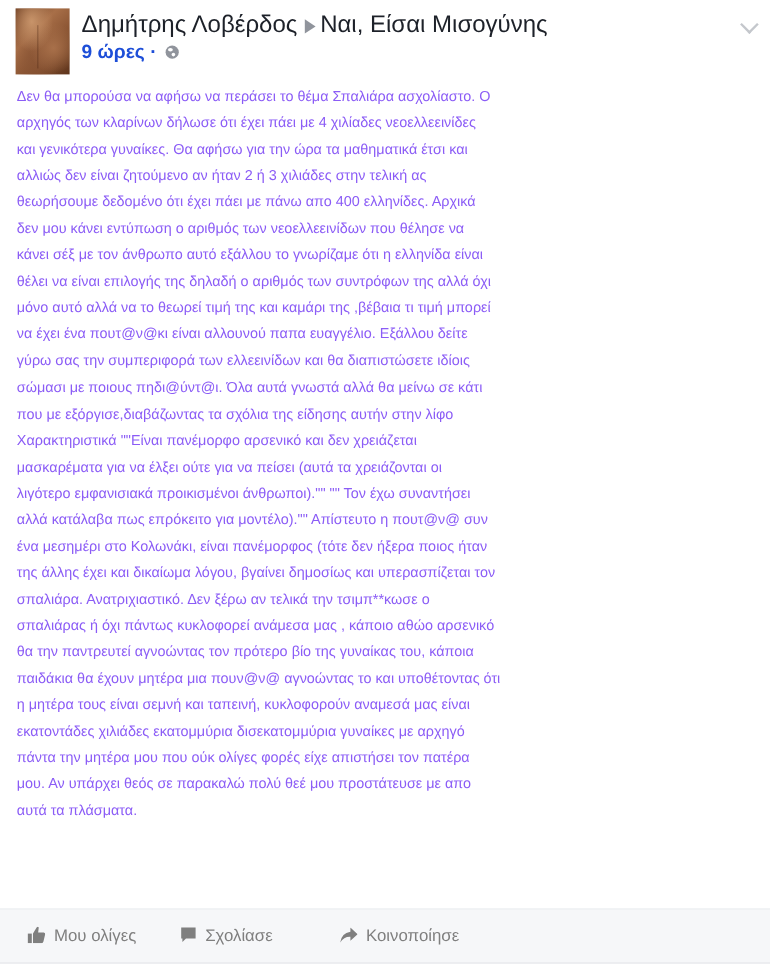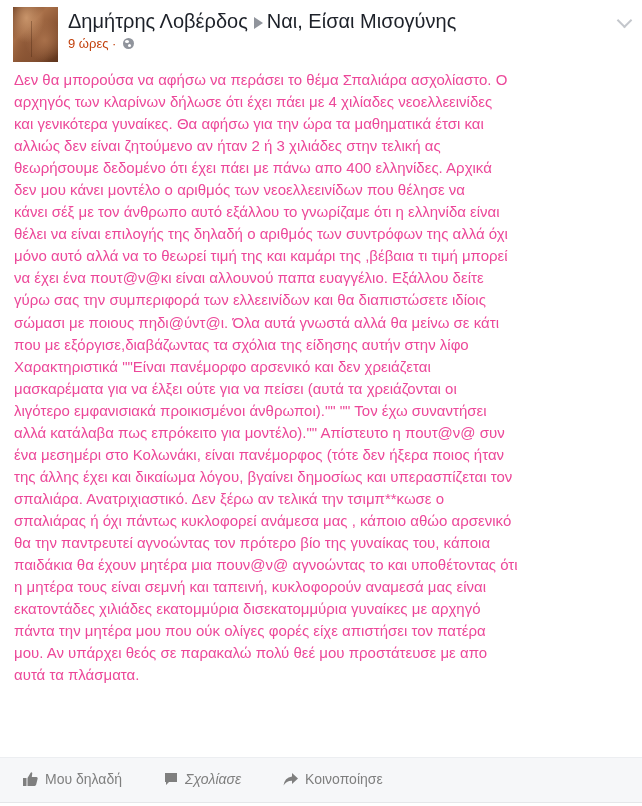--- a/index.html
+++ b/index.html
@@ -62,24 +62,25 @@
       border-top: 6px solid transparent;
       border-bottom: 6px solid transparent;
       border-left: 9px solid #90949c;
       margin: 0 4px 0 6px;
       vertical-align: -1px;
     }
     .meta-line {
       position: absolute;
       left: 68px;
       top: 36px;
-      font-size: 13px;
+      font-size: 16px;
       line-height: 16px;
-      color: #c2410c;
-      white-space: nowrap;
+      color: #1d4ed8;
+      white-space: nowrap;
+      font-weight: bold;
     }
     .globe {
       display: inline-block;
       width: 11px; height: 11px;
       border-radius: 50%;
       background: #90949c;
       vertical-align: -1px;
       margin-left: 3px;
       position: relative;
       overflow: hidden;
@@ -109,23 +110,23 @@
       border-right: 2px solid #c4c7cc;
       border-bottom: 2px solid #c4c7cc;
       transform: rotate(45deg);
       cursor: pointer;
     }
     .body-text {
       position: absolute;
       left: 14px;
       top: 69px;
       width: 628px;
-      font-size: 15px;
+      font-size: 12px;
       line-height: 22.05px;
-      color: #ec4899;
+      color: #8b5cf6;
     }
     .body-text .ln {
       display: block;
       white-space: nowrap;
     }
     .actions {
       position: absolute;
       left: 0;
       top: 757px;
       width: 642px;
@@ -137,21 +138,21 @@
     .action {
       position: absolute;
       top: 12px;
       font-size: 14px;
       line-height: 18px;
       color: #7f7f7f;
       white-space: nowrap;
       cursor: pointer;
     }
     .action-like { left: 23px; }
-    .action-comment { left: 164px; font-style: italic; }
+    .action-comment { left: 150px; }
     .action-share { left: 283px; }
     .action .ico {
       display: inline-block;
       vertical-align: -2px;
       margin-right: 7px;
     }
   </style>
 </head>
 <body>
 
@@ -172,21 +173,21 @@
 
     <div class="chevron"></div>
   </div>
 
   <div class="body-text">
     <span class="ln">Δεν θα μπορούσα να αφήσω να περάσει το θέμα Σπαλιάρα ασχολίαστο. Ο</span>
     <span class="ln">αρχηγός των κλαρίνων δήλωσε ότι έχει πάει με 4 χιλίαδες νεοελλεεινίδες</span>
     <span class="ln">και γενικότερα γυναίκες. Θα αφήσω για την ώρα τα μαθηματικά έτσι και</span>
     <span class="ln">αλλιώς δεν είναι ζητούμενο αν ήταν 2 ή 3 χιλιάδες στην τελική ας</span>
     <span class="ln">θεωρήσουμε δεδομένο ότι έχει πάει με πάνω απο 400 ελληνίδες. Αρχικά</span>
-    <span class="ln">δεν μου κάνει μοντέλο ο αριθμός των νεοελλεεινίδων που θέλησε να</span>
+    <span class="ln">δεν μου κάνει εντύπωση ο αριθμός των νεοελλεεινίδων που θέλησε να</span>
     <span class="ln">κάνει σέξ με τον άνθρωπο αυτό εξάλλου το γνωρίζαμε ότι η ελληνίδα είναι</span>
     <span class="ln">θέλει να είναι επιλογής της δηλαδή ο αριθμός των συντρόφων της αλλά όχι</span>
     <span class="ln">μόνο αυτό αλλά να το θεωρεί τιμή της και καμάρι της ,βέβαια τι τιμή μπορεί</span>
     <span class="ln">να έχει ένα πουτ@ν@κι είναι αλλουνού παπα ευαγγέλιο. Εξάλλου δείτε</span>
     <span class="ln">γύρω σας την συμπεριφορά των ελλεεινίδων και θα διαπιστώσετε ιδίοις</span>
     <span class="ln">σώμασι με ποιους πηδι@ύντ@ι. Όλα αυτά γνωστά αλλά θα μείνω σε κάτι</span>
     <span class="ln">που με εξόργισε,διαβάζωντας τα σχόλια της είδησης αυτήν στην λίφο</span>
     <span class="ln">Χαρακτηριστικά ""Είναι πανέμορφο αρσενικό και δεν χρειάζεται</span>
     <span class="ln">μασκαρέματα για να έλξει ούτε για να πείσει (αυτά τα χρειάζονται οι</span>
     <span class="ln">λιγότερο εμφανισιακά προικισμένοι άνθρωποι)."" "" Τον έχω συναντήσει</span>
@@ -204,21 +205,21 @@
     <span class="ln">αυτά τα πλάσματα.</span>
   </div>
 
   <div class="actions">
     <div class="action action-like">
       <span class="ico">
         <svg width="15" height="14" viewBox="0 0 15 14">
           <rect x="0" y="6" width="3.5" height="8" fill="#7f7f7f"></rect>
           <path d="M4.5 6 L7.5 1 Q8.5 -0.3 9.3 1 L8.8 5 L13.5 5 Q15 5.2 14.6 6.8 L13.2 12.6 Q12.9 14 11.6 14 L4.5 14 Z" fill="#7f7f7f"></path>
         </svg>
-      </span><span>Μου δηλαδή</span>
+      </span><span>Μου ολίγες</span>
     </div>
 
     <div class="action action-comment">
       <span class="ico">
         <svg width="14" height="14" viewBox="0 0 14 14">
           <path d="M1 1 H13 V10 H5 L2 13 V10 H1 Z" fill="#7f7f7f"></path>
         </svg>
       </span><span>Σχολίασε</span>
     </div>
 

